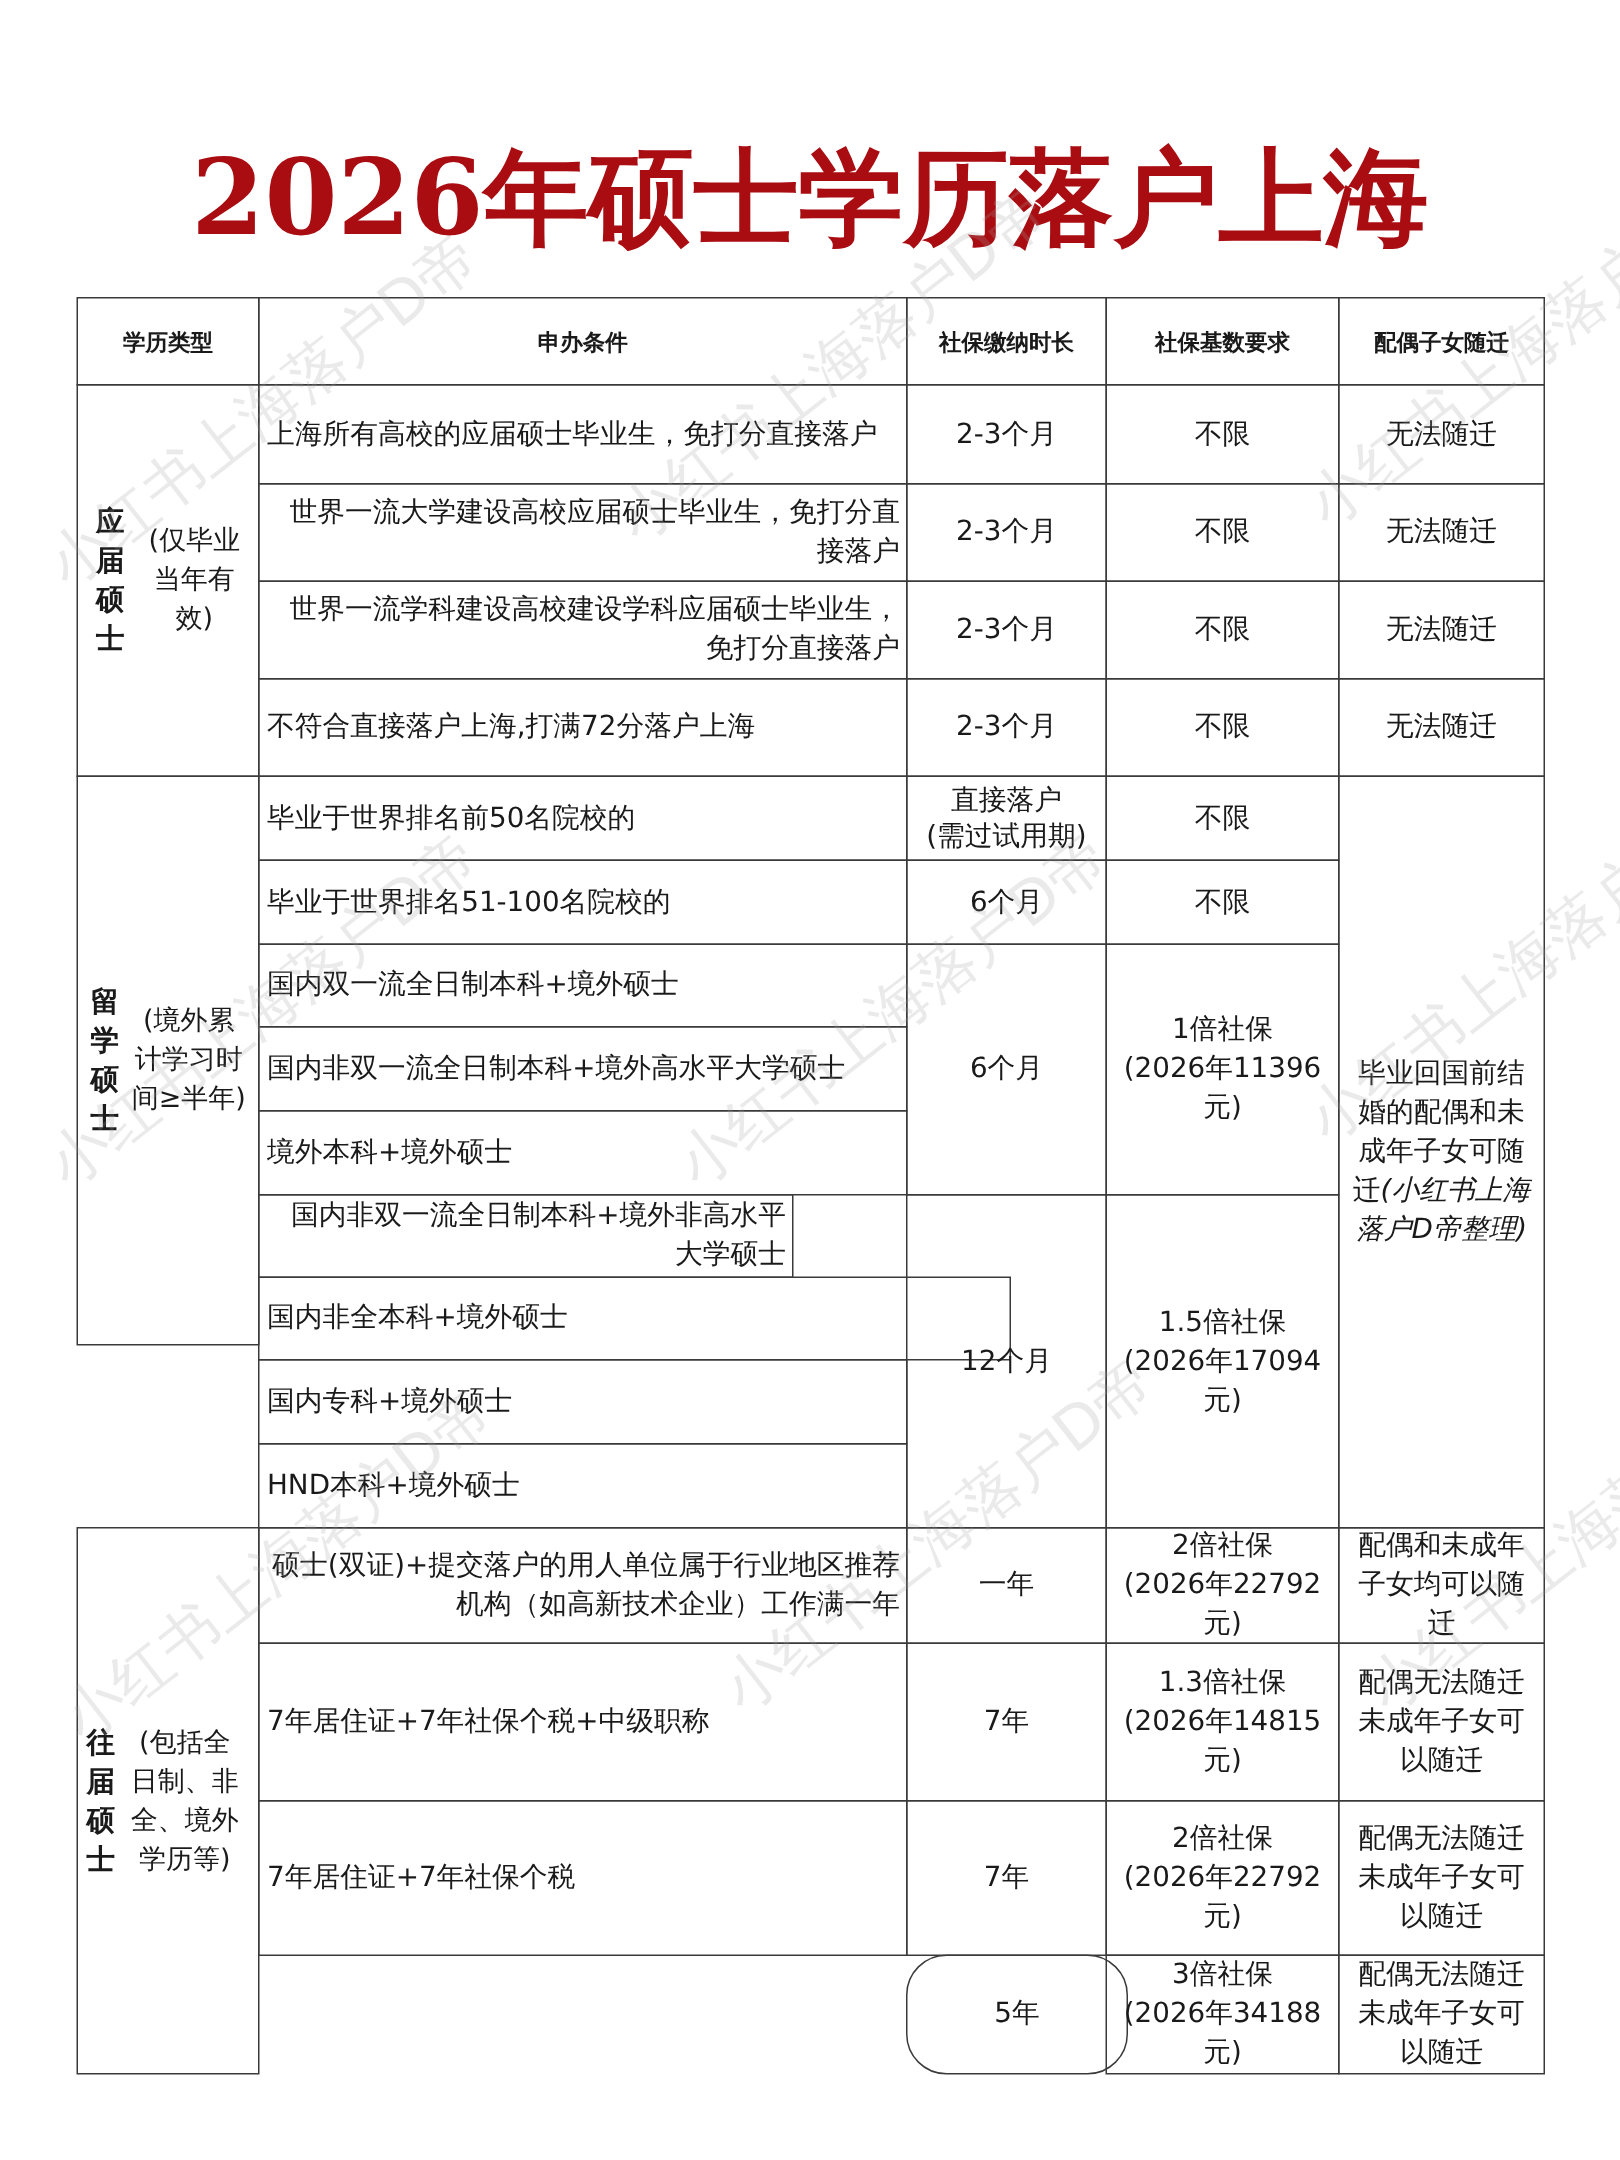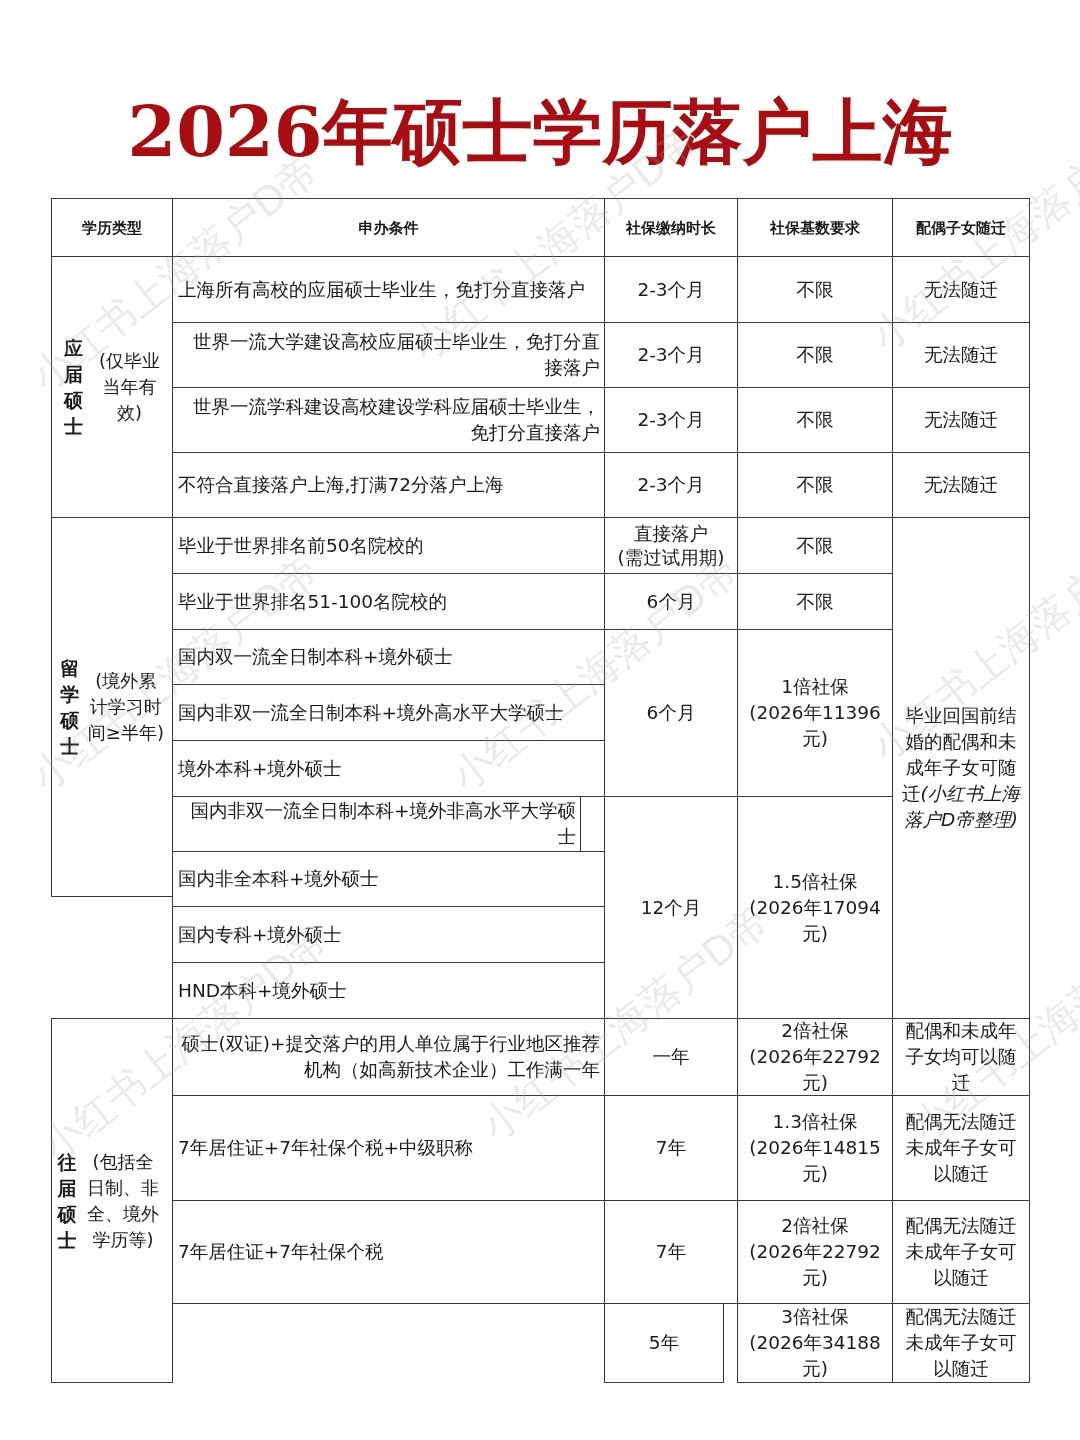--- a/index.html
+++ b/index.html
@@ -71,22 +71,22 @@
   <div class="cell cat" style="left:51px;top:517px;width:122px;height:380px;">
     <span class="main">留学硕士</span>
     <span style="padding:0 4px;">(境外累计学习时间≥半年)</span>
   </div>
 
   <div class="cell left" style="left:172px;top:517px;width:433px;height:57px;">毕业于世界排名前50名院校的</div>
   <div class="cell left" style="left:172px;top:573px;width:433px;height:57px;">毕业于世界排名51-100名院校的</div>
   <div class="cell left" style="left:172px;top:629px;width:433px;height:56px;">国内双一流全日制本科+境外硕士</div>
   <div class="cell left" style="left:172px;top:684px;width:433px;height:57px;">国内非双一流全日制本科+境外高水平大学硕士</div>
   <div class="cell left" style="left:172px;top:740px;width:433px;height:57px;">境外本科+境外硕士</div>
-  <div class="cell left" style="left:172px;top:796px;width:409px;height:56px;">国内非双一流全日制本科+境外非高水平大学硕士</div>
-  <div class="cell left" style="left:172px;top:851px;width:433px;height:56px;">国内非全本科+境外硕士</div>
+  <div class="cell left" style="left:172px;top:796px;width:357px;height:56px;">国内非双一流全日制本科+境外非高水平大学硕士</div>
+  <div class="cell left" style="left:172px;top:851px;width:502px;height:56px;">国内非全本科+境外硕士</div>
   <div class="cell left" style="left:172px;top:906px;width:433px;height:57px;">国内专科+境外硕士</div>
   <div class="cell left" style="left:172px;top:962px;width:433px;height:57px;">HND本科+境外硕士</div>
 
   <div class="cell stack" style="left:604px;top:517px;width:134px;height:57px;line-height:24px;">
     <span>直接落户</span>
     <span>(需过试用期)</span>
   </div>
   <div class="cell" style="left:604px;top:573px;width:134px;height:57px;">6个月</div>
   <div class="cell" style="left:604px;top:629px;width:134px;height:168px;">6个月</div>
   <div class="cell" style="left:604px;top:796px;width:134px;height:223px;">12个月</div>
@@ -130,21 +130,21 @@
   <div class="cell" style="left:892px;top:1095px;width:138px;height:106px;padding:0 8px;">配偶无法随迁未成年子女可以随迁</div>
 
   <div class="cell left" style="left:172px;top:1200px;width:433px;height:104px;">7年居住证+7年社保个税</div>
   <div class="cell" style="left:604px;top:1200px;width:134px;height:104px;">7年</div>
   <div class="cell stack" style="left:737px;top:1200px;width:156px;height:104px;">
     <span>2倍社保</span>
     <span>(2026年22792元)</span>
   </div>
   <div class="cell" style="left:892px;top:1200px;width:138px;height:104px;padding:0 8px;">配偶无法随迁未成年子女可以随迁</div>
 
-  <div class="cell" style="left:604px;top:1303px;width:120px;height:80px;">5年</div>
+  <div class="cell" style="left:604px;top:1303px;width:148px;height:80px;border-radius:27px;">5年</div>
   <div class="cell stack" style="left:737px;top:1303px;width:156px;height:80px;">
     <span>3倍社保</span>
     <span>(2026年34188元)</span>
   </div>
   <div class="cell" style="left:892px;top:1303px;width:138px;height:80px;padding:0 8px;">配偶无法随迁未成年子女可以随迁</div>
 </div>
 
 <div class="watermark" style="left:20px;top:360px;">小红书上海落户D帝</div>
 <div class="watermark" style="left:400px;top:330px;">小红书上海落户D帝</div>
 <div class="watermark" style="left:860px;top:320px;">小红书上海落户D帝</div>

